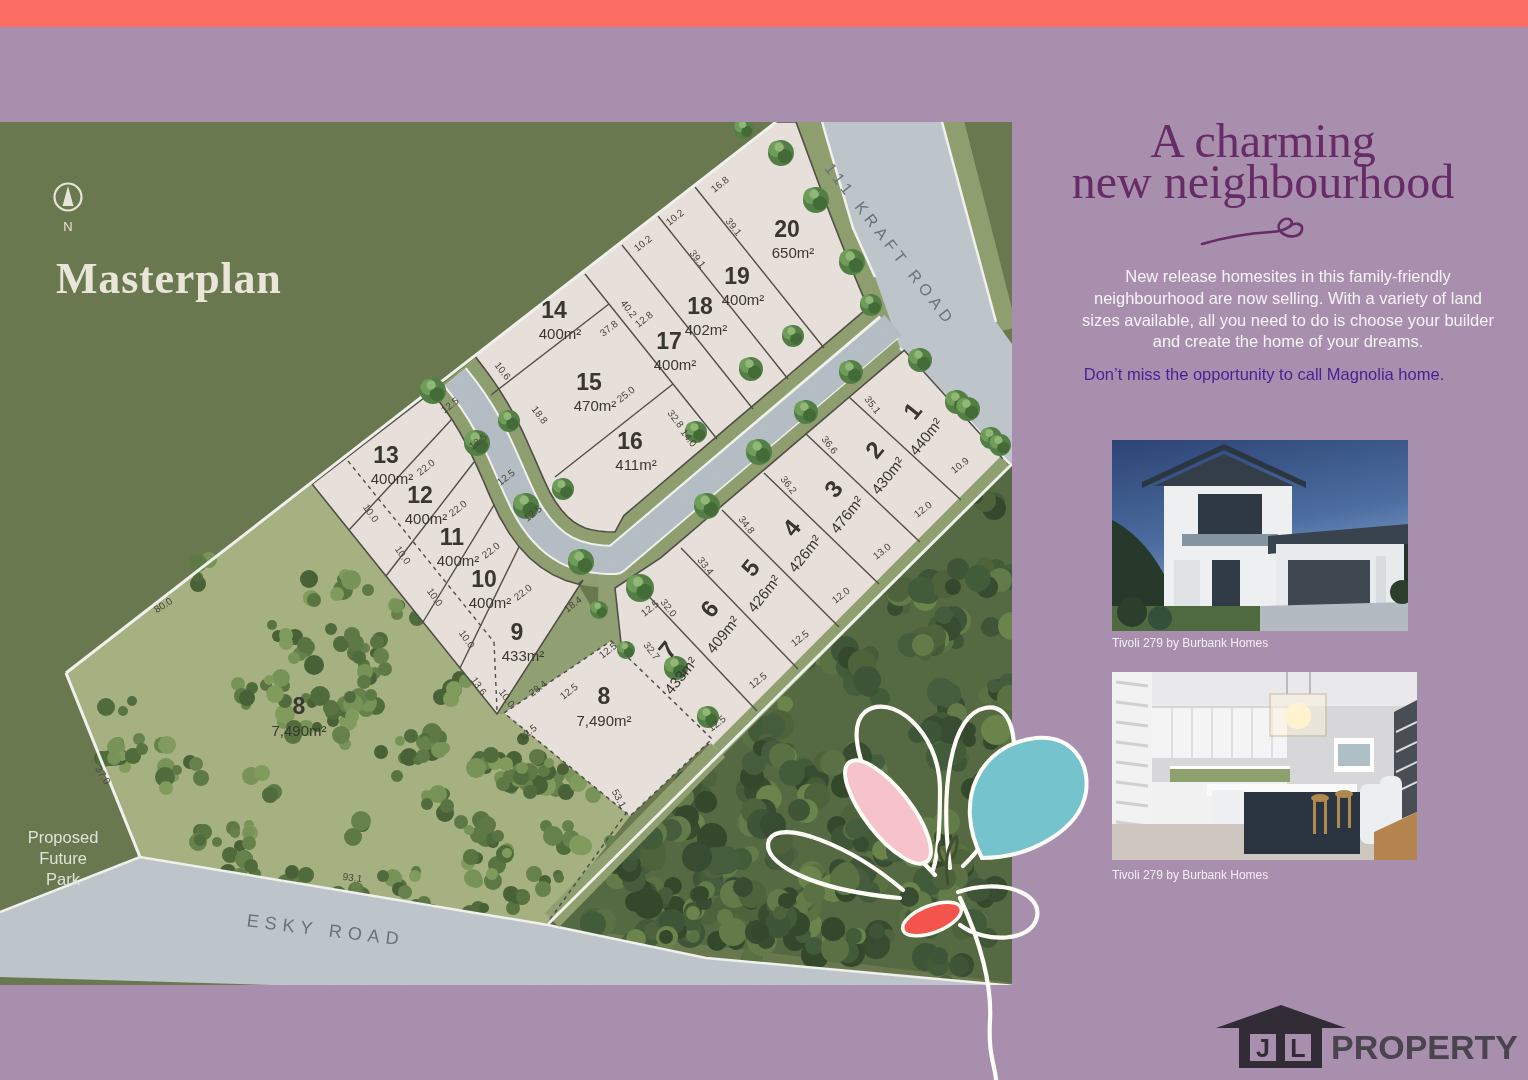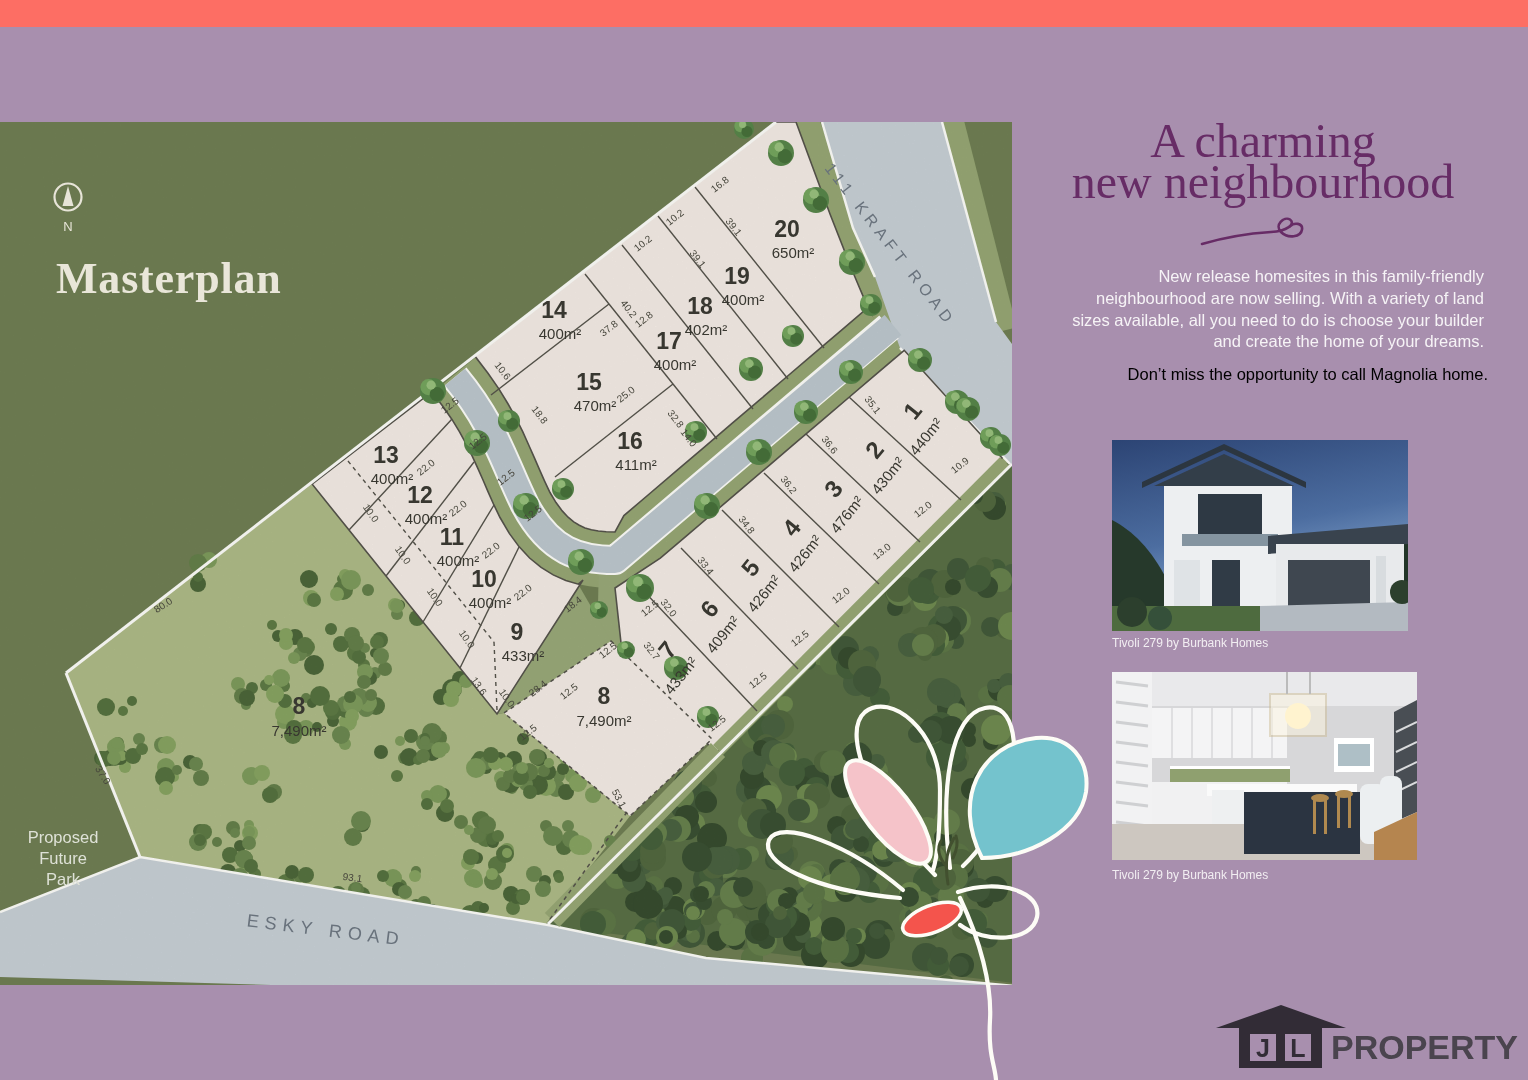--- a/index.html
+++ b/index.html
@@ -1057,27 +1057,27 @@
 </svg>
 
 <div class="abs" style="left:1053px;top:120px;width:420px;text-align:center;
      font-family:'Liberation Serif',serif;font-weight:normal;color:#672c66;
      font-size:48px;line-height:41px;">A charming<br>new neighbourhood</div>
 
 <svg class="abs" style="left:1197px;top:214px;" width="118" height="42" viewBox="0 0 118 42">
   <path d="M5,30 C32,22 58,19 74,18 C90,17 99,10 93,5.5 C87,2 77,11 84,18 C91,25 104,23 105,15.5 C106,9 97,8 93,12.5" fill="none" stroke="#672c66" stroke-width="2.6" stroke-linecap="round"></path>
 </svg>
 
-<div class="abs" style="left:1036px;top:266px;width:448px;text-align:right;color:#f6f3f6;
+<div class="abs" style="left:1064px;top:266px;width:448px;text-align:center;color:#f6f3f6;
      font-size:16.5px;line-height:21.8px;">New release homesites in this family-friendly<br>
 neighbourhood are now selling. With a variety of land<br>
 sizes available, all you need to do is choose your builder<br>
 and create the home of your dreams.</div>
 
-<div class="abs" style="left:1040px;top:365px;width:448px;text-align:right;color:#000000;
+<div class="abs" style="left:1040px;top:365px;width:448px;text-align:center;color:#4c1d95;
      font-size:16.5px;">Don’t miss the opportunity to call Magnolia home.</div>
 
 <svg class="abs" style="left:1112px;top:440px;" width="296" height="191" viewBox="0 0 296 191">
   <defs>
     <linearGradient id="sky" x1="0" y1="0" x2="0.3" y2="1">
       <stop offset="0" stop-color="#2c4474"></stop>
       <stop offset="0.55" stop-color="#4c6da0"></stop>
       <stop offset="1" stop-color="#93b3d8"></stop>
     </linearGradient>
   </defs>

